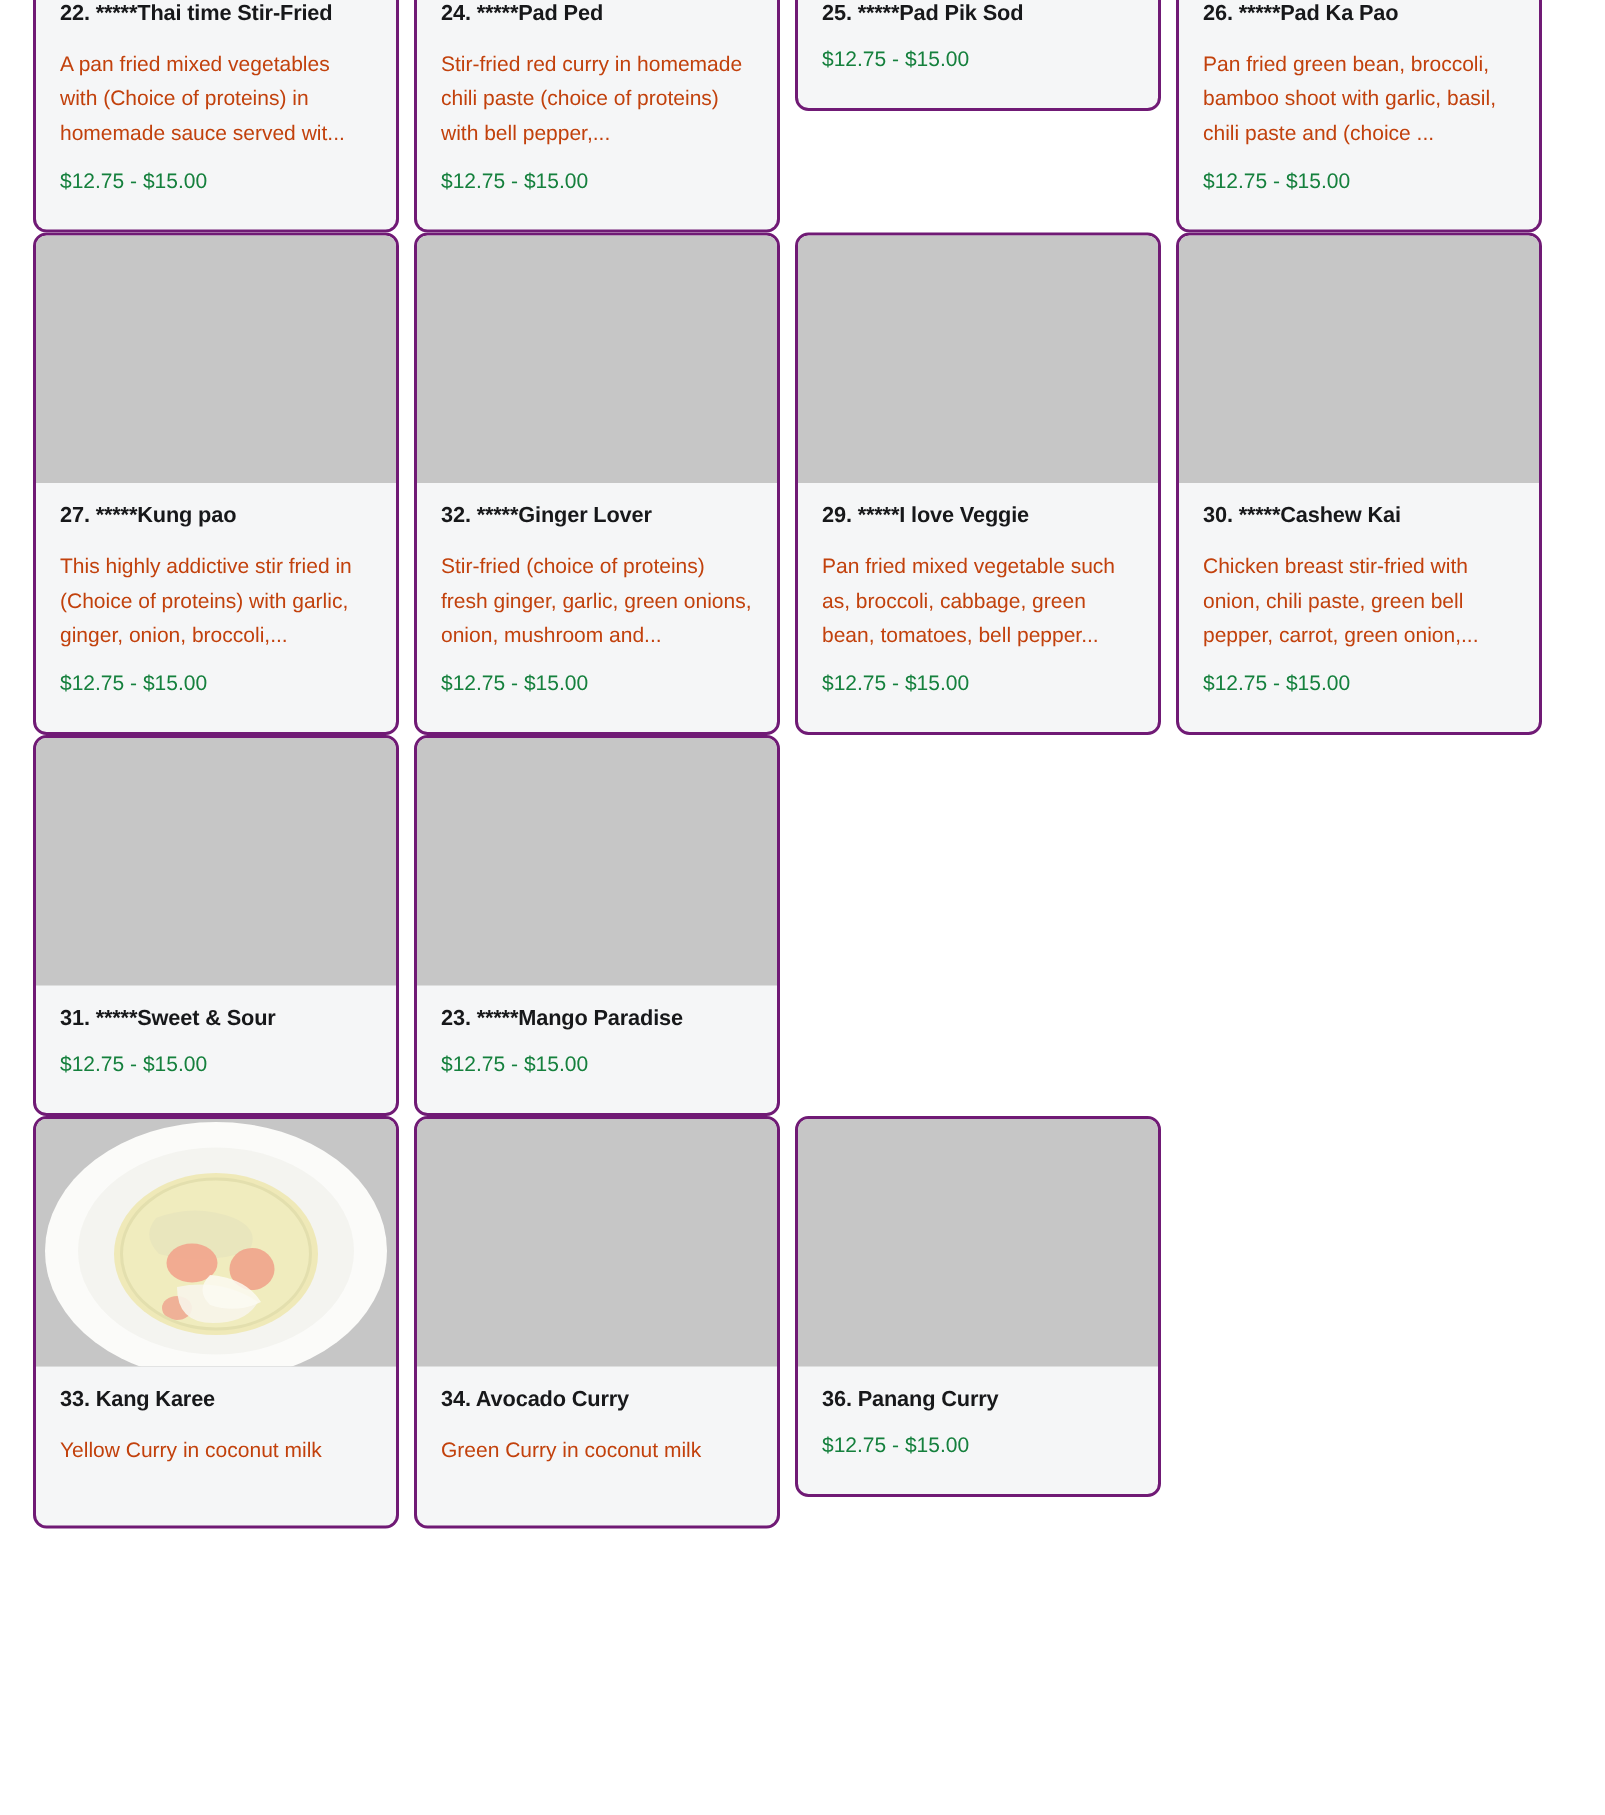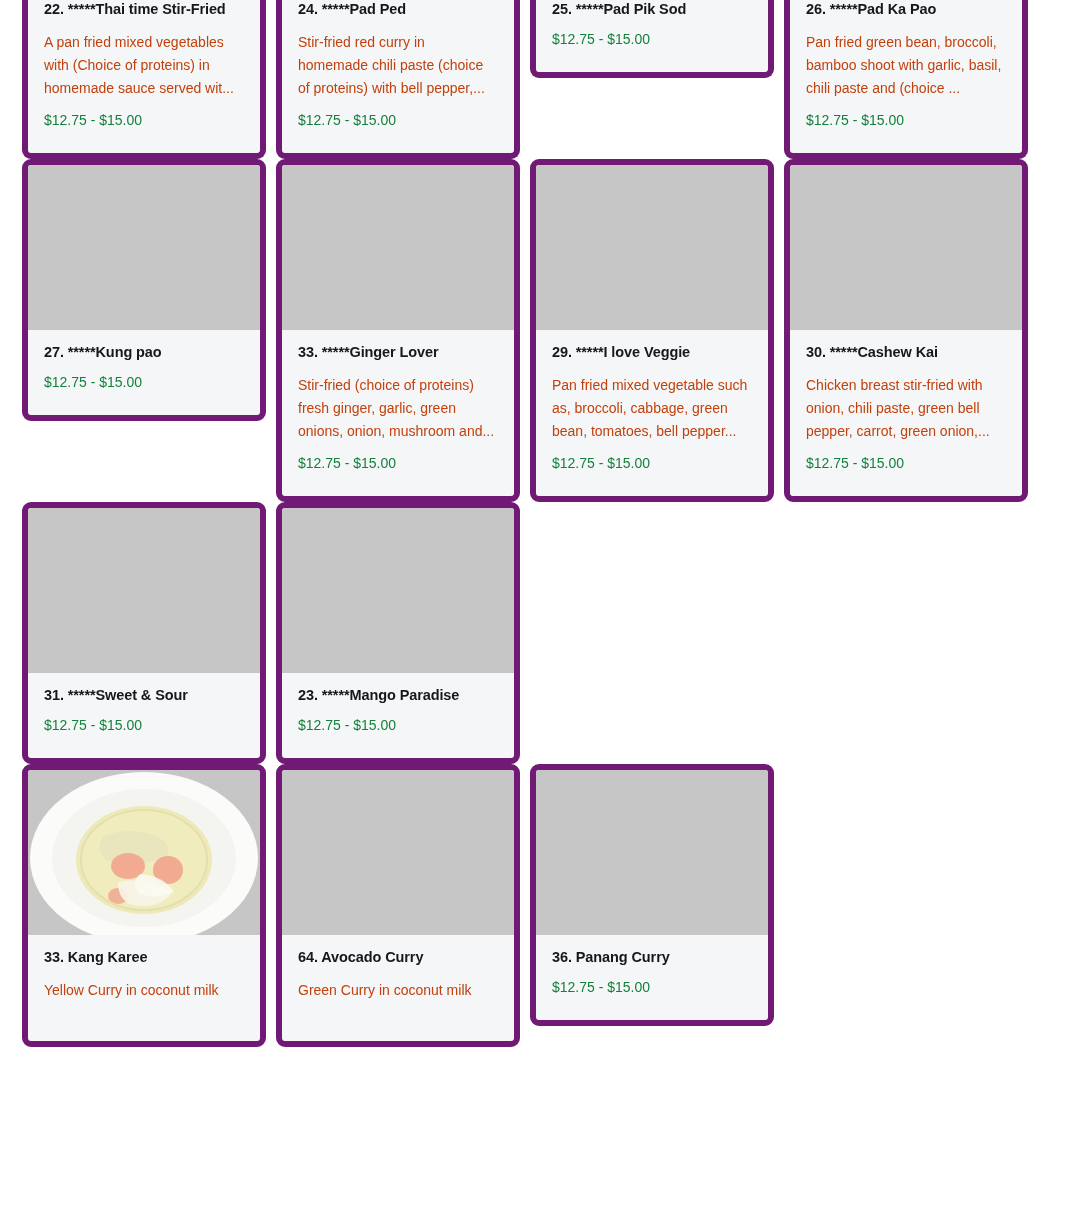--- a/index.html
+++ b/index.html
@@ -24,21 +24,21 @@
     column-gap: 0px;
     row-gap: 22px;
     padding: 0 22px;
     width: 1070px;
   }
   .grid-cell { width: 254px; padding-right: 10px; }
 
   
   .card {
     background: #f5f6f7;
-    border: 6px solid #701a75;
+    border: 2px solid #701a75;
     border-radius: 9px;
     overflow: hidden;
     display: flex;
     flex-direction: column;
     width: 244px;
   }
   .card-photo {
     height: 165px;
     background: #c6c6c6;
     position: relative;
@@ -137,29 +137,30 @@
               </div>
             </div>
           </div>
         </div>
         <div class="grid">
           <div class="grid-cell">
             <div class="card">
               <div class="card-photo"></div>
               <div class="card-body">
                 <div class="card-title">27. *****Kung pao</div>
-                <div class="card-price">$12.75 - $15.00</div>
-              </div>
-            </div>
-          </div>
-          <div class="grid-cell">
-            <div class="card">
-              <div class="card-photo"></div>
-              <div class="card-body">
-                <div class="card-title">33. *****Ginger Lover</div>
+                <div class="card-desc">This highly addictive stir fried in (Choice of proteins) with garlic, ginger, onion, broccoli,...</div>
+                <div class="card-price">$12.75 - $15.00</div>
+              </div>
+            </div>
+          </div>
+          <div class="grid-cell">
+            <div class="card">
+              <div class="card-photo"></div>
+              <div class="card-body">
+                <div class="card-title">32. *****Ginger Lover</div>
                 <div class="card-desc">Stir-fried (choice of proteins) fresh ginger, garlic, green onions, onion, mushroom and...</div>
                 <div class="card-price">$12.75 - $15.00</div>
               </div>
             </div>
           </div>
           <div class="grid-cell">
             <div class="card">
               <div class="card-photo"></div>
               <div class="card-body">
                 <div class="card-title">29. *****I love Veggie</div>
@@ -223,21 +224,21 @@
               <div class="card-body">
                 <div class="card-title">33. Kang Karee</div>
                 <div class="card-desc short">Yellow Curry in coconut milk</div>
               </div>
             </div>
           </div>
           <div class="grid-cell">
             <div class="card">
               <div class="card-photo"></div>
               <div class="card-body">
-                <div class="card-title">64. Avocado Curry</div>
+                <div class="card-title">34. Avocado Curry</div>
                 <div class="card-desc short">Green Curry in coconut milk</div>
               </div>
             </div>
           </div>
           <div class="grid-cell">
             <div class="card">
               <div class="card-photo"></div>
               <div class="card-body">
                 <div class="card-title">36. Panang Curry</div>
                 <div class="card-price">$12.75 - $15.00</div>

